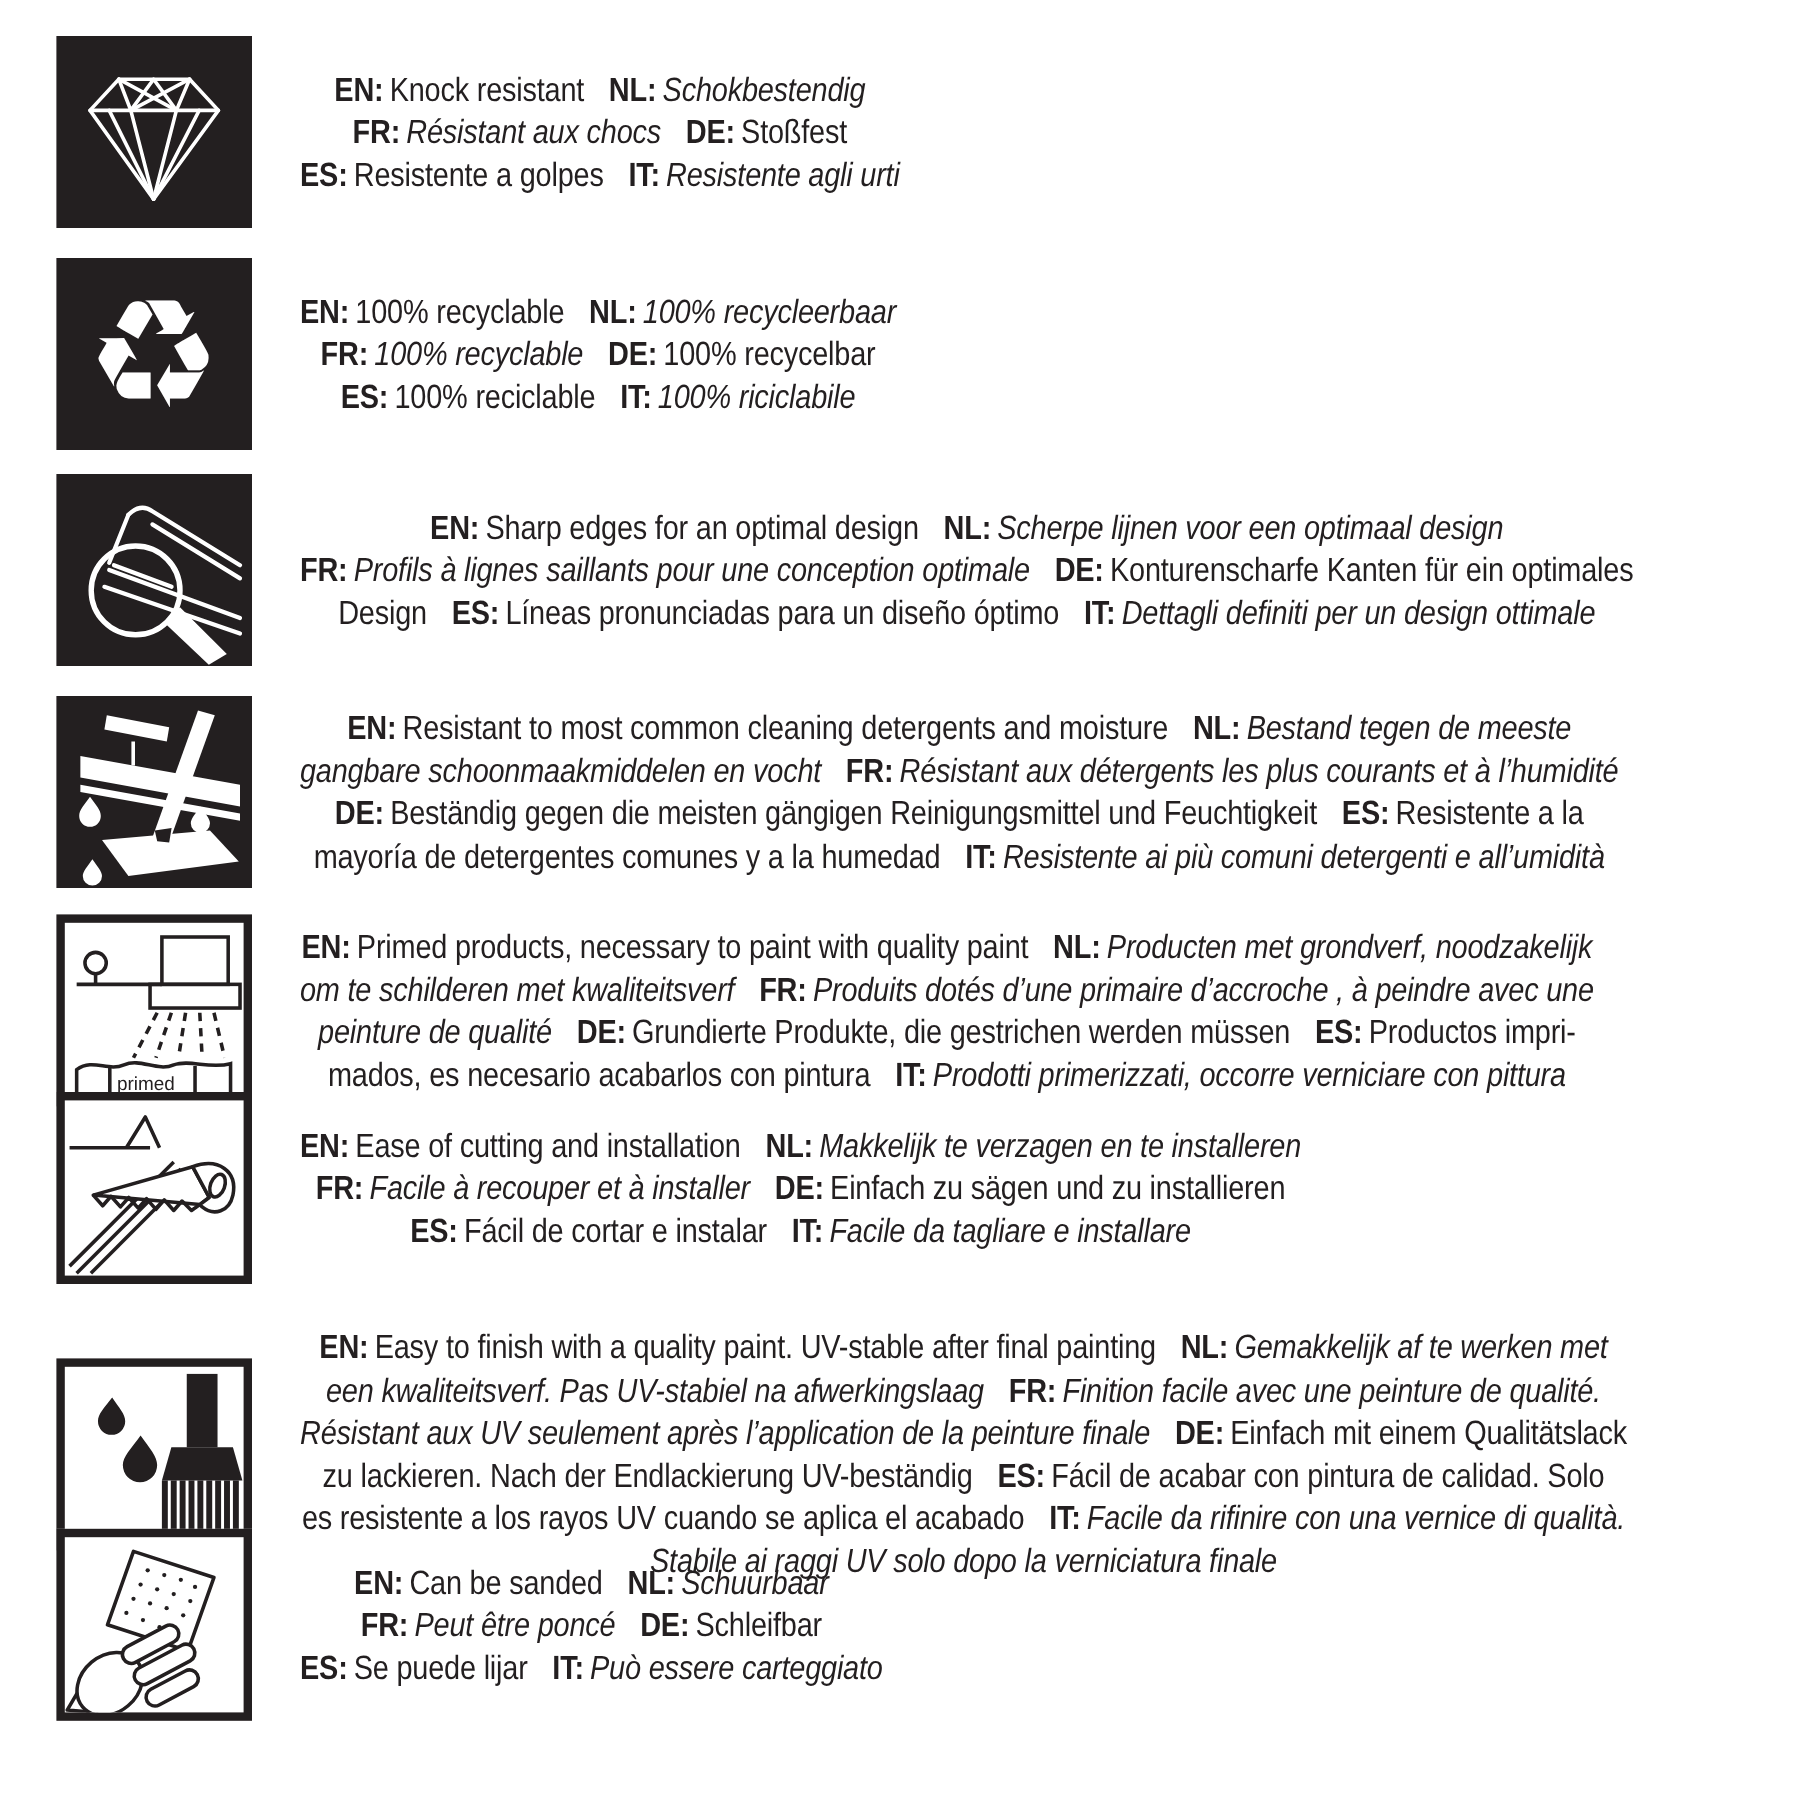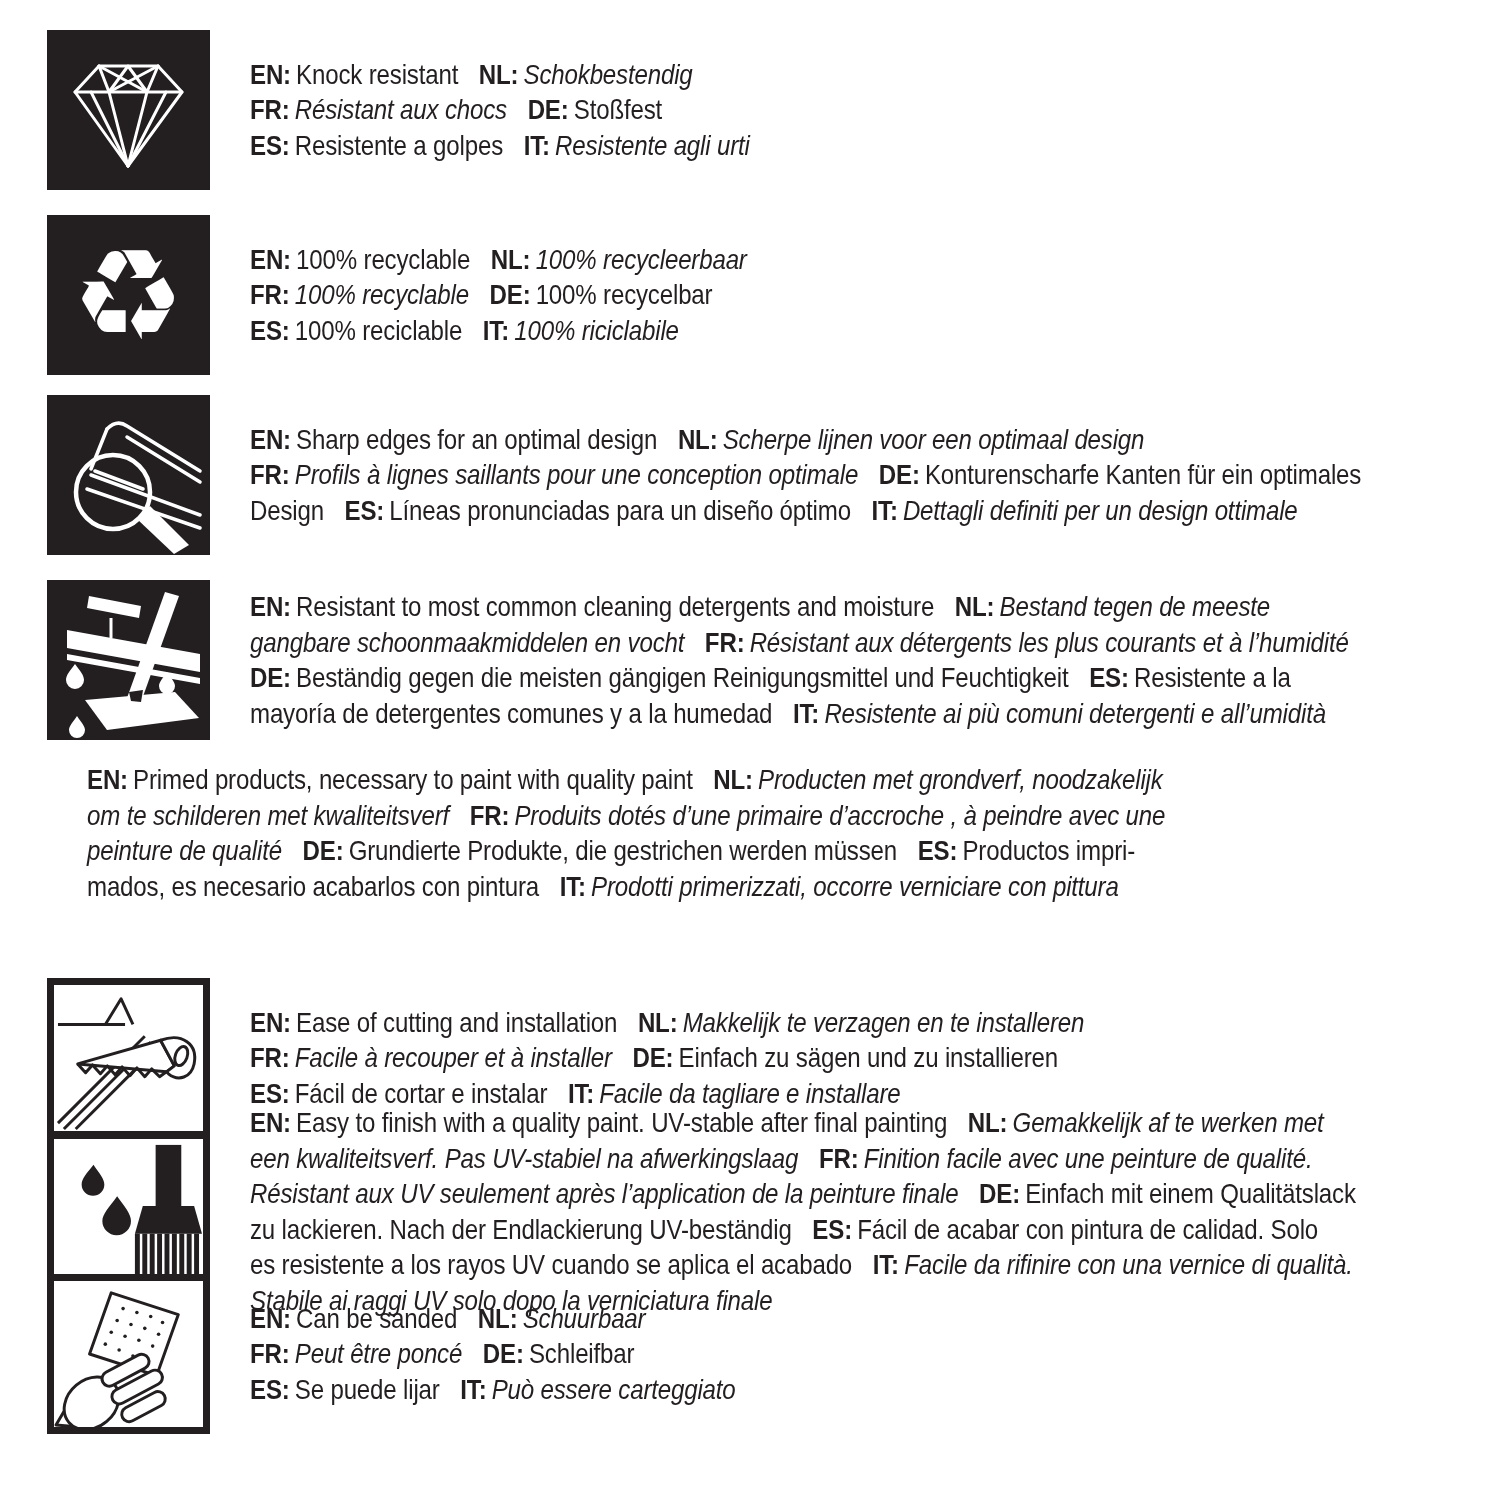--- a/index.html
+++ b/index.html
@@ -1,23 +1,23 @@
 <!DOCTYPE html>
 <html><head>
 <meta charset="utf-8">
 <style>
   html,body{margin:0;padding:0;}
   body{
     width:1500px;height:1500px;background:#ffffff;overflow:hidden;
     font-family:"Liberation Sans", sans-serif;color:#231f20;
   }
-  .page{position:relative;width:1500px;height:1183px;}
+  .page{position:relative;width:1500px;height:1183px;text-align:center;}
   .row{position:absolute;left:47px;display:flex;align-items:center;}
   .r0{top:30px}.r1{top:215px}.r2{top:395px}.r3{top:580px}
-  .r4{top:762px}.r5{top:978px}.r6{top:1105px}.r7{top:1274px}
+  .r4{top:762px}.r5{top:910px}.r6{top:1105px}.r7{top:1274px}
   .icon{width:163px;height:160px;flex:0 0 auto;box-sizing:border-box;}
   .icon.dark{background:#231f20;}
   .icon.light{background:#ffffff;border:7px solid #231f20;}
   .icon svg{width:100%;height:100%;display:block;}
   .textblock{
     margin-left:40px;font-size:28px;line-height:35.5px;letter-spacing:-0.2px;
     transform:scaleX(0.86);transform-origin:0 50%;
   }
   .line{white-space:nowrap;}
   .lang{font-weight:bold;font-style:normal;}
@@ -111,20 +111,42 @@
     </div>
     <div class="textblock">
         <div class="line"><span class="seg"><b class="lang">EN:</b><span class="t">Resistant to most common cleaning detergents and moisture</span></span><span class="seg gap"><b class="lang">NL:</b><span class="t it">Bestand tegen de meeste</span></span></div>
         <div class="line"><span class="seg"><span class="t it">gangbare schoonmaakmiddelen en vocht</span></span><span class="seg gap"><b class="lang">FR:</b><span class="t it">Résistant aux détergents les plus courants et à l’humidité</span></span></div>
         <div class="line"><span class="seg"><b class="lang">DE:</b><span class="t">Beständig gegen die meisten gängigen Reinigungsmittel und Feuchtigkeit</span></span><span class="seg gap"><b class="lang">ES:</b><span class="t">Resistente a la</span></span></div>
         <div class="line"><span class="seg"><span class="t">mayoría de detergentes comunes y a la humedad</span></span><span class="seg gap"><b class="lang">IT:</b><span class="t it">Resistente ai più comuni detergenti e all’umidità</span></span></div>
       </div>
   </section>
 
   <section class="row r4">
+    <div class="icon light">
+      <svg viewBox="0 0 151 148">
+        <g stroke="#231f20" stroke-width="3" fill="none">
+          <circle cx="26" cy="34" r="9"></circle>
+          <line x1="26" y1="43" x2="26" y2="52"></line>
+          <line x1="10" y1="52" x2="82" y2="52"></line>
+          <rect x="82" y="12" width="56" height="40"></rect>
+          <rect x="72" y="52" width="76" height="20"></rect>
+          <g stroke-dasharray="7 6">
+            <line x1="78" y1="76" x2="58" y2="114"></line>
+            <line x1="90" y1="76" x2="77" y2="114"></line>
+            <line x1="102" y1="76" x2="96" y2="114"></line>
+            <line x1="114" y1="76" x2="116" y2="114"></line>
+            <line x1="126" y1="76" x2="135" y2="114"></line>
+          </g>
+          <path d="M10,124 C24,114 36,126 50,120 C64,114 78,126 92,120 C106,115 122,124 140,119 L140,146 L10,146 Z"></path>
+          <line x1="38" y1="122" x2="38" y2="146"></line>
+          <line x1="110" y1="121" x2="110" y2="146"></line>
+        </g>
+        <text x="44" y="141" font-size="16" fill="#231f20" font-family="'Liberation Sans', sans-serif">primed</text>
+      </svg>
+    </div>
     <div class="textblock">
         <div class="line"><span class="seg"><b class="lang">EN:</b><span class="t">Primed products, necessary to paint with quality paint</span></span><span class="seg gap"><b class="lang">NL:</b><span class="t it">Producten met grondverf, noodzakelijk</span></span></div>
         <div class="line"><span class="seg"><span class="t it">om te schilderen met kwaliteitsverf</span></span><span class="seg gap"><b class="lang">FR:</b><span class="t it">Produits dotés d’une primaire d’accroche , à peindre avec une</span></span></div>
         <div class="line"><span class="seg"><span class="t it">peinture de qualité</span></span><span class="seg gap"><b class="lang">DE:</b><span class="t">Grundierte Produkte, die gestrichen werden müssen</span></span><span class="seg gap"><b class="lang">ES:</b><span class="t">Productos impri-</span></span></div>
         <div class="line"><span class="seg"><span class="t">mados, es necesario acabarlos con pintura</span></span><span class="seg gap"><b class="lang">IT:</b><span class="t it">Prodotti primerizzati, occorre verniciare con pittura</span></span></div>
       </div>
   </section>
 
   <section class="row r5">
     <div class="icon light">

